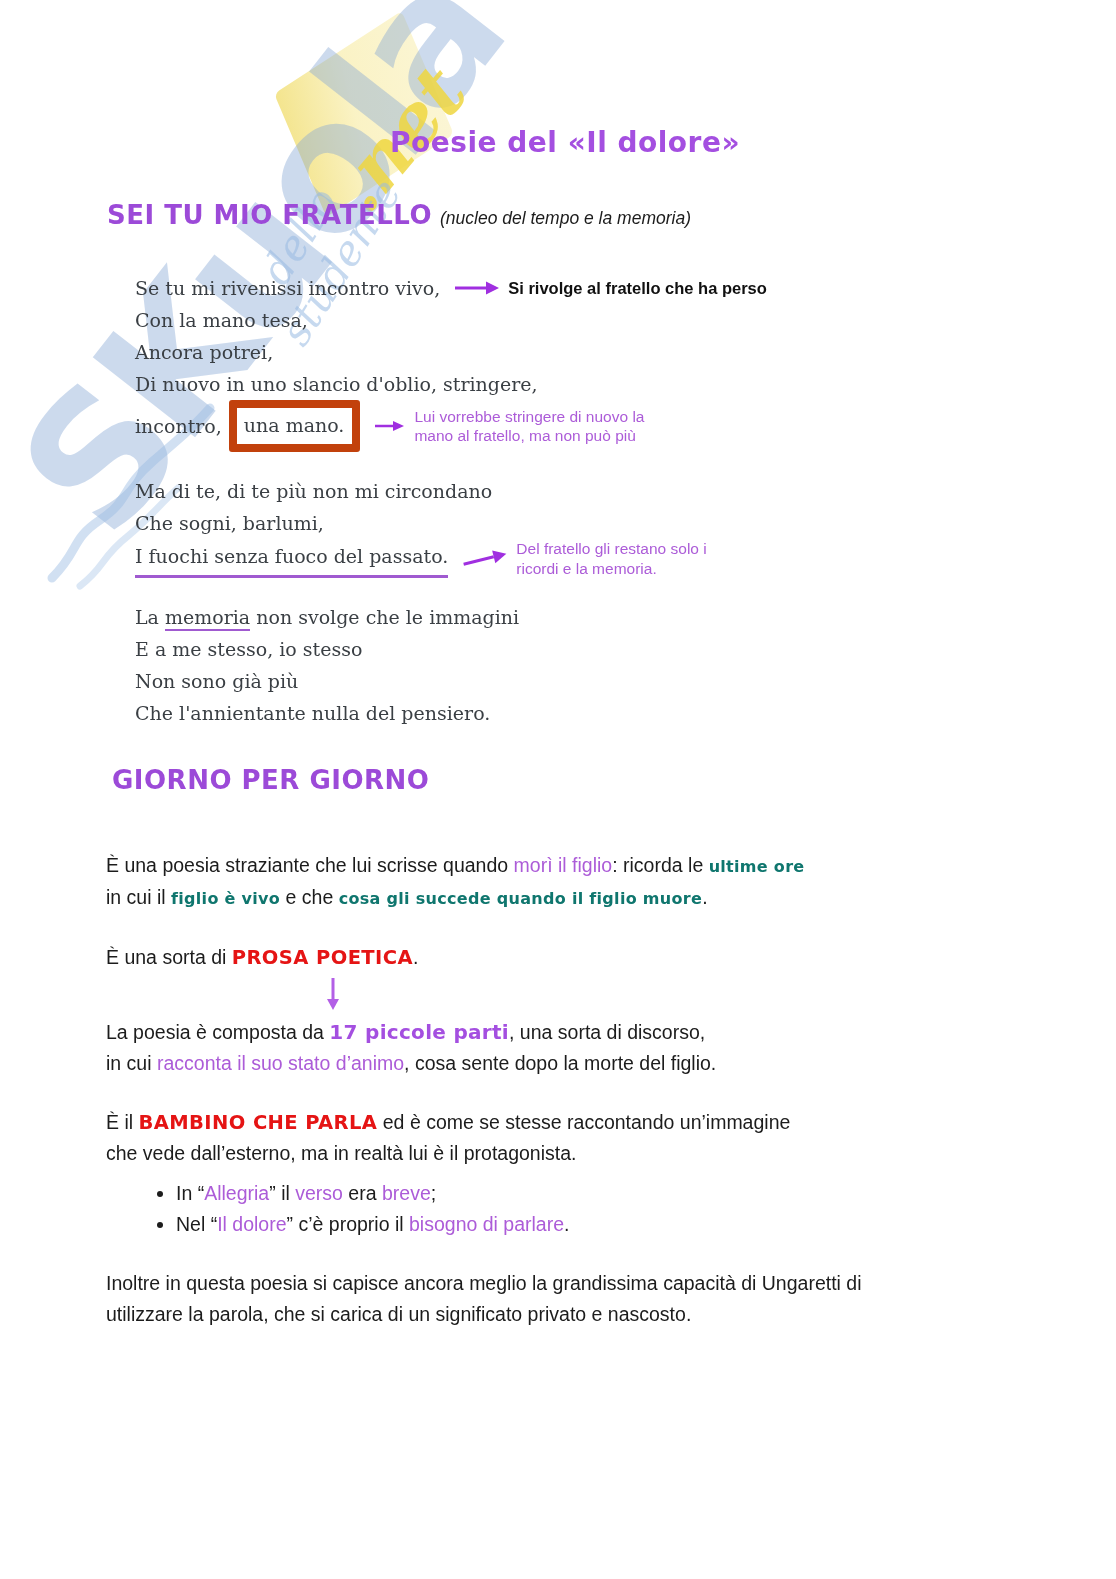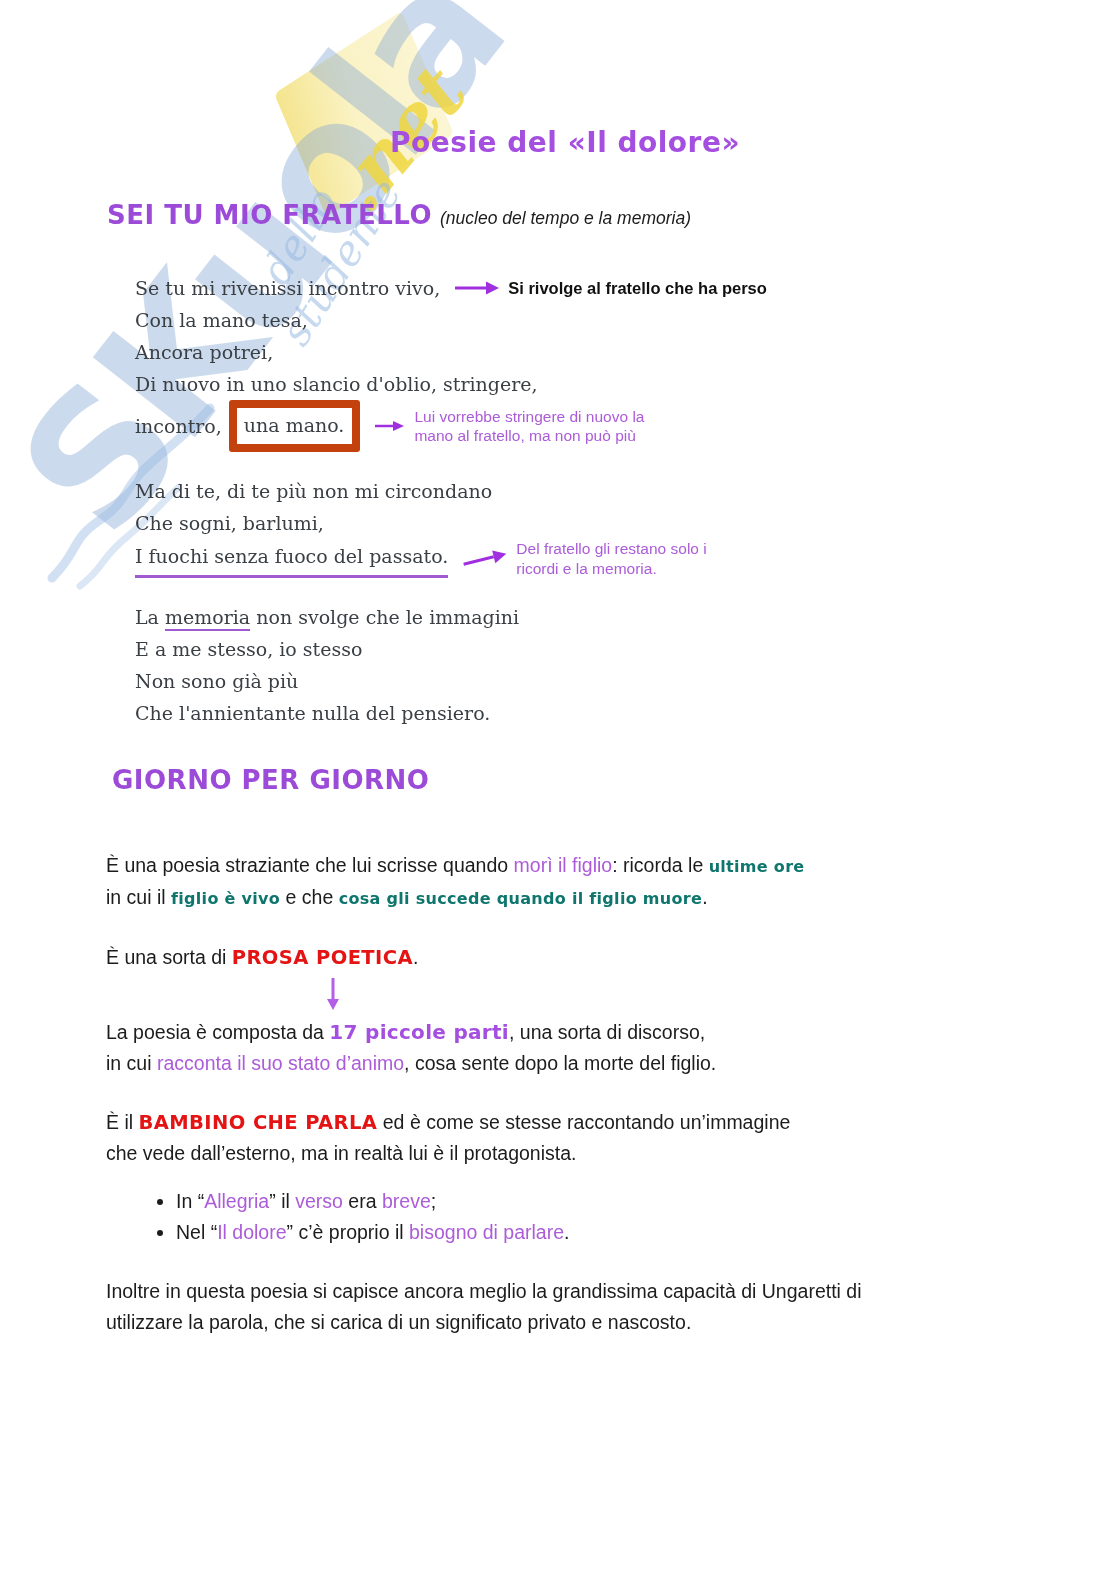--- a/index.html
+++ b/index.html
@@ -92,21 +92,21 @@
   }
   .u-thick{border-bottom:3px solid #a05ad0;padding-bottom:3px;}
   .u-thin{border-bottom:2px solid #a05ad0;padding-bottom:1px;}
   
   .analysis{
     position:absolute;top:850px;left:106px;width:950px;
     font-size:19.5px;line-height:31px;color:#1c1c1c;
   }
   .para{margin:0 0 28px 0;}
   .para.tight{margin-bottom:4px;}
-  .para.m20{margin-bottom:17px;}
+  .para.m20{margin-bottom:9px;}
   .purple-inline{color:#ac5cd8;}
   .comic-red{
     font-family:"DejaVu Sans",sans-serif;font-weight:bold;
     color:#0f766e;font-size:16px;letter-spacing:.3px;
   }
   .red-caps{
     font-family:"DejaVu Sans",sans-serif;font-weight:bold;
     color:#e51414;letter-spacing:.4px;
   }
   .comic-purple{

